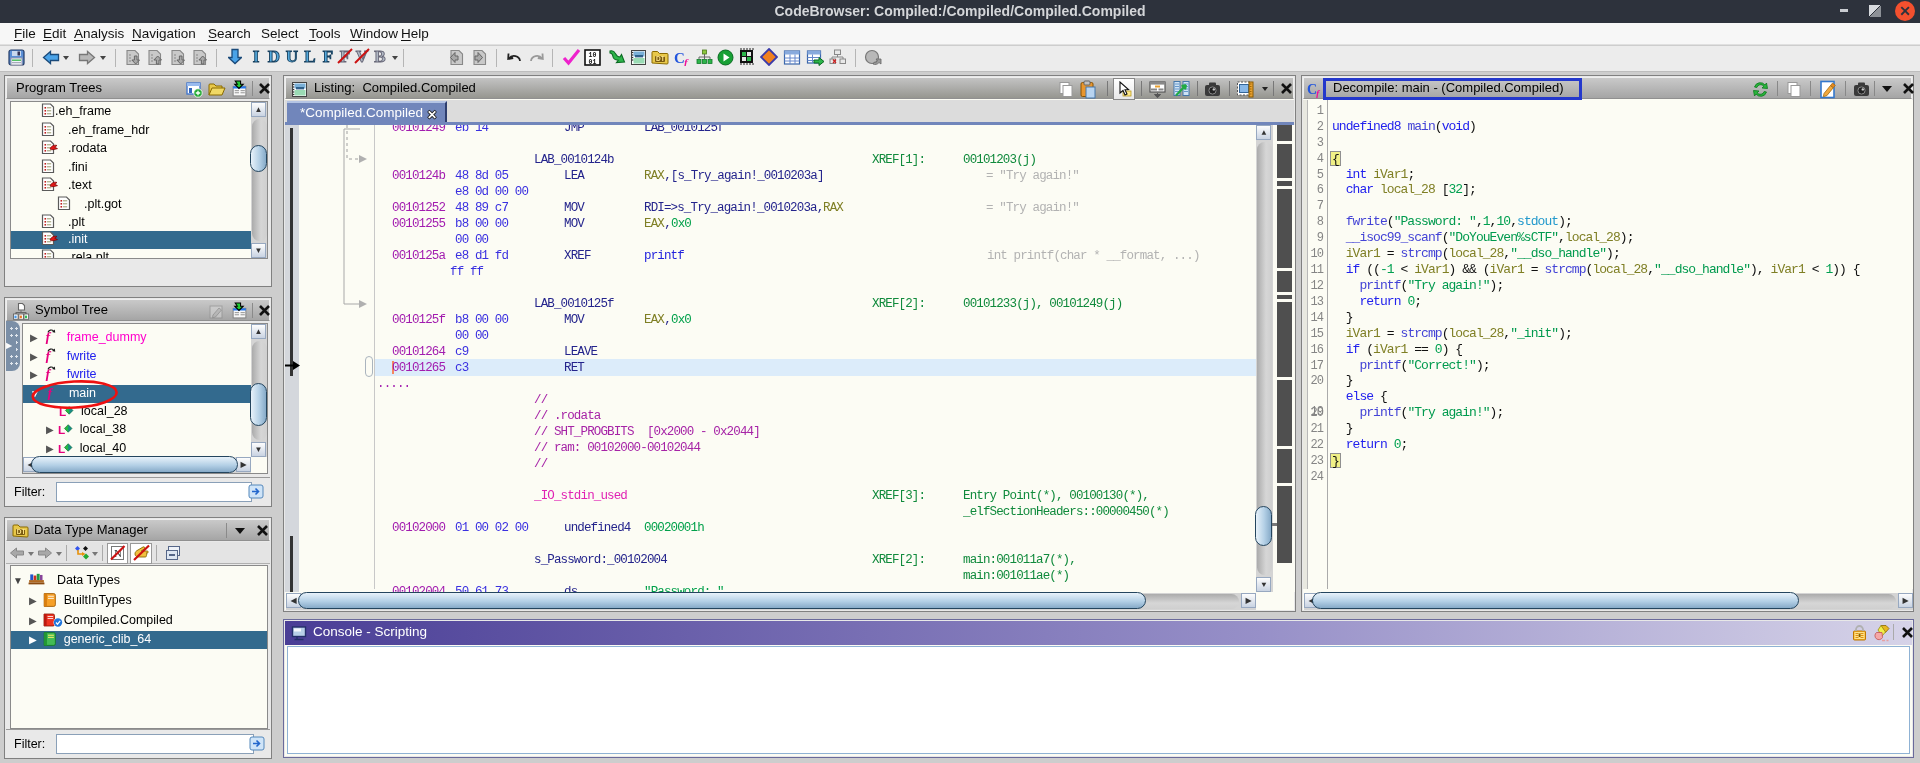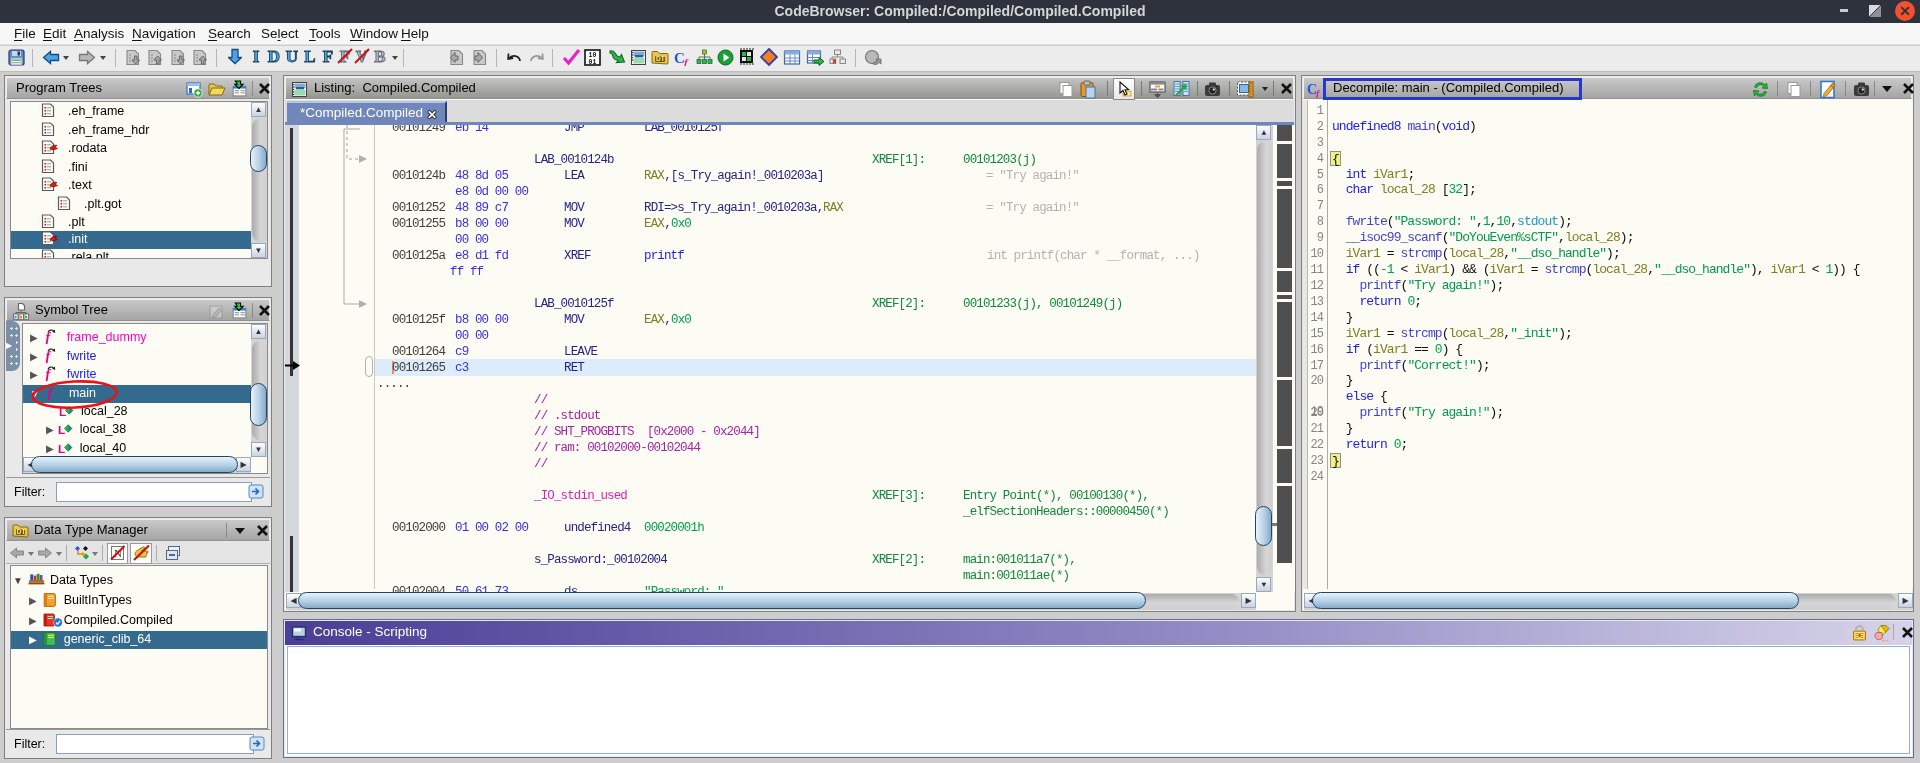--- a/index.html
+++ b/index.html
@@ -28,21 +28,21 @@
 .sb-btn{position:absolute;width:15px;height:15px;background:linear-gradient(#fdfdfd,#c9d3e2);border:1px solid #97a8c0;text-align:center;line-height:14px;font-size:8px;color:#333}
 
 
 .dline{position:absolute;height:16px;line-height:16px;white-space:pre}
 .dnum{position:absolute;width:20px;text-align:right;color:#858585;height:16px;line-height:16px;font-size:12px;letter-spacing:-0.9px}
 k{color:#2222ee;font-style:normal}fn{color:#4343d6;font-style:normal}v{color:#7f7f24;font-style:normal}
 n{color:#00a050;font-style:normal}st{color:#009a4e;font-style:normal}gl{color:#2299cc;font-style:normal}
 hb{background:#f0f086;border:1px solid #909090;padding:0 1.5px;font-style:normal;margin-left:-2.5px;display:inline-block;height:15px}
 .lrow{position:absolute;left:0;height:16px;line-height:16px;width:1010px}
 .lrow i{position:absolute;font-style:normal;white-space:pre}
-.ca{color:#404040}.cb{color:#3a30e0}.cm{color:#24248c}.cr{color:#7f7f24}.cs{color:#00a04a}
+.ca{color:#a21caf}.cb{color:#3a30e0}.cm{color:#24248c}.cr{color:#7f7f24}.cs{color:#00a04a}
 .cg{color:#b2b2b2}.cx{color:#108a3c}.cxa{color:#108a3c}.cpp{color:#a623a6}.cpk{color:#e022b4}.cf{color:#2222dd}
 mono,.mono{font-family:"Liberation Mono",monospace;font-size:12.5px;letter-spacing:-0.86px;white-space:pre}
 </style></head>
 <body>
 <div id="titlebar">CodeBrowser: Compiled:/Compiled/Compiled.Compiled
   <div class="abs" style="right:72px;top:9px;width:8px;height:3px;background:#c9ccd1"></div>
   <div class="abs" style="right:39px;top:5px;width:12px;height:12px;background:linear-gradient(135deg,#d7dade 46%,#2d323c 46%,#2d323c 54%,#8d9197 54%)"></div>
   <div class="abs" style="right:5px;top:1px;width:20px;height:20px;border-radius:50%;background:#f4502e;color:#2d323c;font-weight:bold;font-size:14px;line-height:20px;text-align:center">✕</div>
 </div>
 <div id="menubar">
@@ -315,21 +315,21 @@
         <use href="#savearrow"></use>
       </svg>
     <div class="abs" style="left:245px;top:3px;width:1px;height:15px;background:#8a8a8a"></div>
     <svg class="abs" style="left:251px;top:4px" width="13" height="13" viewBox="0 0 13 13">
         <use href="#xclose"></use>
       </svg>
   </div>
   <div class="abs" style="left:5px;top:25px;width:258px;height:158px;background:#fcfcf4;border:1px solid #8a8a8a;overflow:hidden">
     <div class="tree-row" style="top:1px;left:30px"><svg width="14" height="15" viewBox="0 0 14 15" style="vertical-align:-3px">
           <use href="#pagedoc"></use>
-        </svg><span style="margin-left:13px">.eh_frame</span></div>
+        </svg><span style="">.eh_frame</span></div>
     <div class="tree-row" style="top:19.5px;left:30px"><svg width="14" height="15" viewBox="0 0 14 15" style="vertical-align:-3px">
           <use href="#pagedoc"></use>
         </svg><span style="margin-left:13px">.eh_frame_hdr</span></div>
     <div class="tree-row" style="top:38px;left:30px"><svg width="22" height="15" viewBox="0 0 22 15" style="vertical-align:-3px">
           <use href="#pagedoc"></use>
           <use href="#redflag" x="9" y="4"></use>
         </svg><span style="margin-left:5px">.rodata</span></div>
     <div class="tree-row" style="top:56.5px;left:30px"><svg width="14" height="15" viewBox="0 0 14 15" style="vertical-align:-3px">
           <use href="#pagedoc"></use>
         </svg><span style="margin-left:13px">.fini</span></div>
@@ -488,21 +488,21 @@
     <div class="abs" style="left:150px;top:3px;width:1px;height:16px;background:#aaa"></div>
     <svg class="abs" style="left:158px;top:2px" width="18" height="18" viewBox="0 0 18 18">
         <rect x="4.5" y="2.5" width="11" height="9" fill="#eef2f8" stroke="#556688"></rect>
         <rect x="2.5" y="6.5" width="11" height="9" fill="#dde6f2" stroke="#556688"></rect>
         <rect x="5" y="10" width="6" height="2" fill="#556688"></rect>
       </svg>
   </div>
   <div class="abs" style="left:5px;top:47px;width:258px;height:164px;background:#fcfcf4;border:1px solid #8a8a8a;overflow:hidden">
     <div class="tree-row" style="top:7px;left:2px"><span style="color:#444;font-size:10px">▼</span><svg width="17" height="13" viewBox="0 0 15 11" style="vertical-align:-2px;margin-left:5px">
           <use href="#bookstack"></use>
-        </svg><span style="margin-left:5px">Data Types</span></div>
+        </svg><span style="margin-left:12px">Data Types</span></div>
     <div class="tree-row" style="top:26px;left:18px"><span style="color:#555;font-size:10px">▶</span><svg width="15" height="16" viewBox="0 0 14 15" style="vertical-align:-4px;margin-left:5px">
           <use href="#book-o"></use>
         </svg><span style="margin-left:7px">BuiltInTypes</span></div>
     <div class="tree-row" style="top:45.5px;left:18px"><span style="color:#555;font-size:10px">▶</span><svg width="26" height="16" viewBox="0 0 26 15" style="vertical-align:-4px;margin-left:5px">
           <use href="#book-r"></use>
           <circle cx="16" cy="10" r="4.5" fill="#fff"></circle>
           <circle cx="16" cy="10" r="4.2" fill="#2277dd"></circle>
           <path d="M14 10 l1.5 1.7 l2.7 -3.4" stroke="#fff" stroke-width="1.2" fill="none"></path>
         </svg><span style="margin-left:-4px">Compiled.Compiled</span></div>
     <div class="tree-row sel" style="top:64.5px;left:0;right:0;padding-left:18px"><span style="font-size:10px">▶</span><svg width="15" height="16" viewBox="0 0 14 15" style="vertical-align:-4px;margin-left:5px">
@@ -621,21 +621,21 @@
     <div class="lrow" style="top:106.6px"><i class="cb" style="left:173px">00 00</i></div>
     <div class="lrow" style="top:122.6px"><i class="ca" style="left:110px">0010125a</i><i class="cb" style="left:173px">e8 d1 fd</i><i class="cm" style="left:282px">XREF</i><i class="cf" style="left:362px">printf</i><i class="cg" style="left:705px">int printf(char * __format, ...)</i></div>
     <div class="lrow" style="top:138.6px"><i class="cb" style="left:168px">ff ff</i></div>
     <div class="lrow" style="top:170.6px"><i class="cm" style="left:252px">LAB_0010125f</i><i class="cx" style="left:590px">XREF[2]:</i><i class="cxa" style="left:681px">00101233(j), 00101249(j)</i></div>
     <div class="lrow" style="top:186.6px"><i class="ca" style="left:110px">0010125f</i><i class="cb" style="left:173px">b8 00 00</i><i class="cm" style="left:282px">MOV</i><i class="cr" style="left:362px">EAX</i><i class="cm" style="left:382.2px">,</i><i class="cs" style="left:389px">0x0</i></div>
     <div class="lrow" style="top:202.6px"><i class="cb" style="left:173px">00 00</i></div>
     <div class="lrow" style="top:218.6px"><i class="ca" style="left:110px">00101264</i><i class="cb" style="left:173px">c9</i><i class="cm" style="left:282px">LEAVE</i></div>
     <div class="lrow" style="top:234.6px"><i class="ca" style="left:110px">00101265</i><i class="cb" style="left:173px">c3</i><i class="cm" style="left:282px">RET</i></div>
     <div class="lrow" style="top:250.6px"><i class="ca" style="left:95px">.....</i></div>
     <div class="lrow" style="top:266.6px"><i class="cpp" style="left:252px">//</i></div>
-    <div class="lrow" style="top:282.6px"><i class="cpp" style="left:252px">// .stdout</i></div>
+    <div class="lrow" style="top:282.6px"><i class="cpp" style="left:252px">// .rodata</i></div>
     <div class="lrow" style="top:298.6px"><i class="cpp" style="left:252px">// SHT_PROGBITS  [0x2000 - 0x2044]</i></div>
     <div class="lrow" style="top:314.6px"><i class="cpp" style="left:252px">// ram: 00102000-00102044</i></div>
     <div class="lrow" style="top:330.6px"><i class="cpp" style="left:252px">//</i></div>
     <div class="lrow" style="top:362.6px"><i class="cpk" style="left:252px">_IO_stdin_used</i><i class="cx" style="left:590px">XREF[3]:</i><i class="cxa" style="left:681px">Entry Point(*), 00100130(*),</i></div>
     <div class="lrow" style="top:378.6px"><i class="cxa" style="left:681px">_elfSectionHeaders::00000450(*)</i></div>
     <div class="lrow" style="top:394.6px"><i class="ca" style="left:110px">00102000</i><i class="cb" style="left:173px">01 00 02 00</i><i class="cm" style="left:282px">undefined4</i><i class="cs" style="left:362px">00020001h</i></div>
     <div class="lrow" style="top:426.6px"><i class="cm" style="left:252px">s_Password:_00102004</i><i class="cx" style="left:590px">XREF[2]:</i><i class="cxa" style="left:681px">main:001011a7(*),</i></div>
     <div class="lrow" style="top:442.6px"><i class="cxa" style="left:681px">main:001011ae(*)</i></div>
     <div class="lrow" style="top:458.6px"><i class="ca" style="left:110px">00102004</i><i class="cb" style="left:173px">50 61 73</i><i class="cm" style="left:282px">ds</i><i class="cs" style="left:362px">"Password: "</i></div>
     </div>

